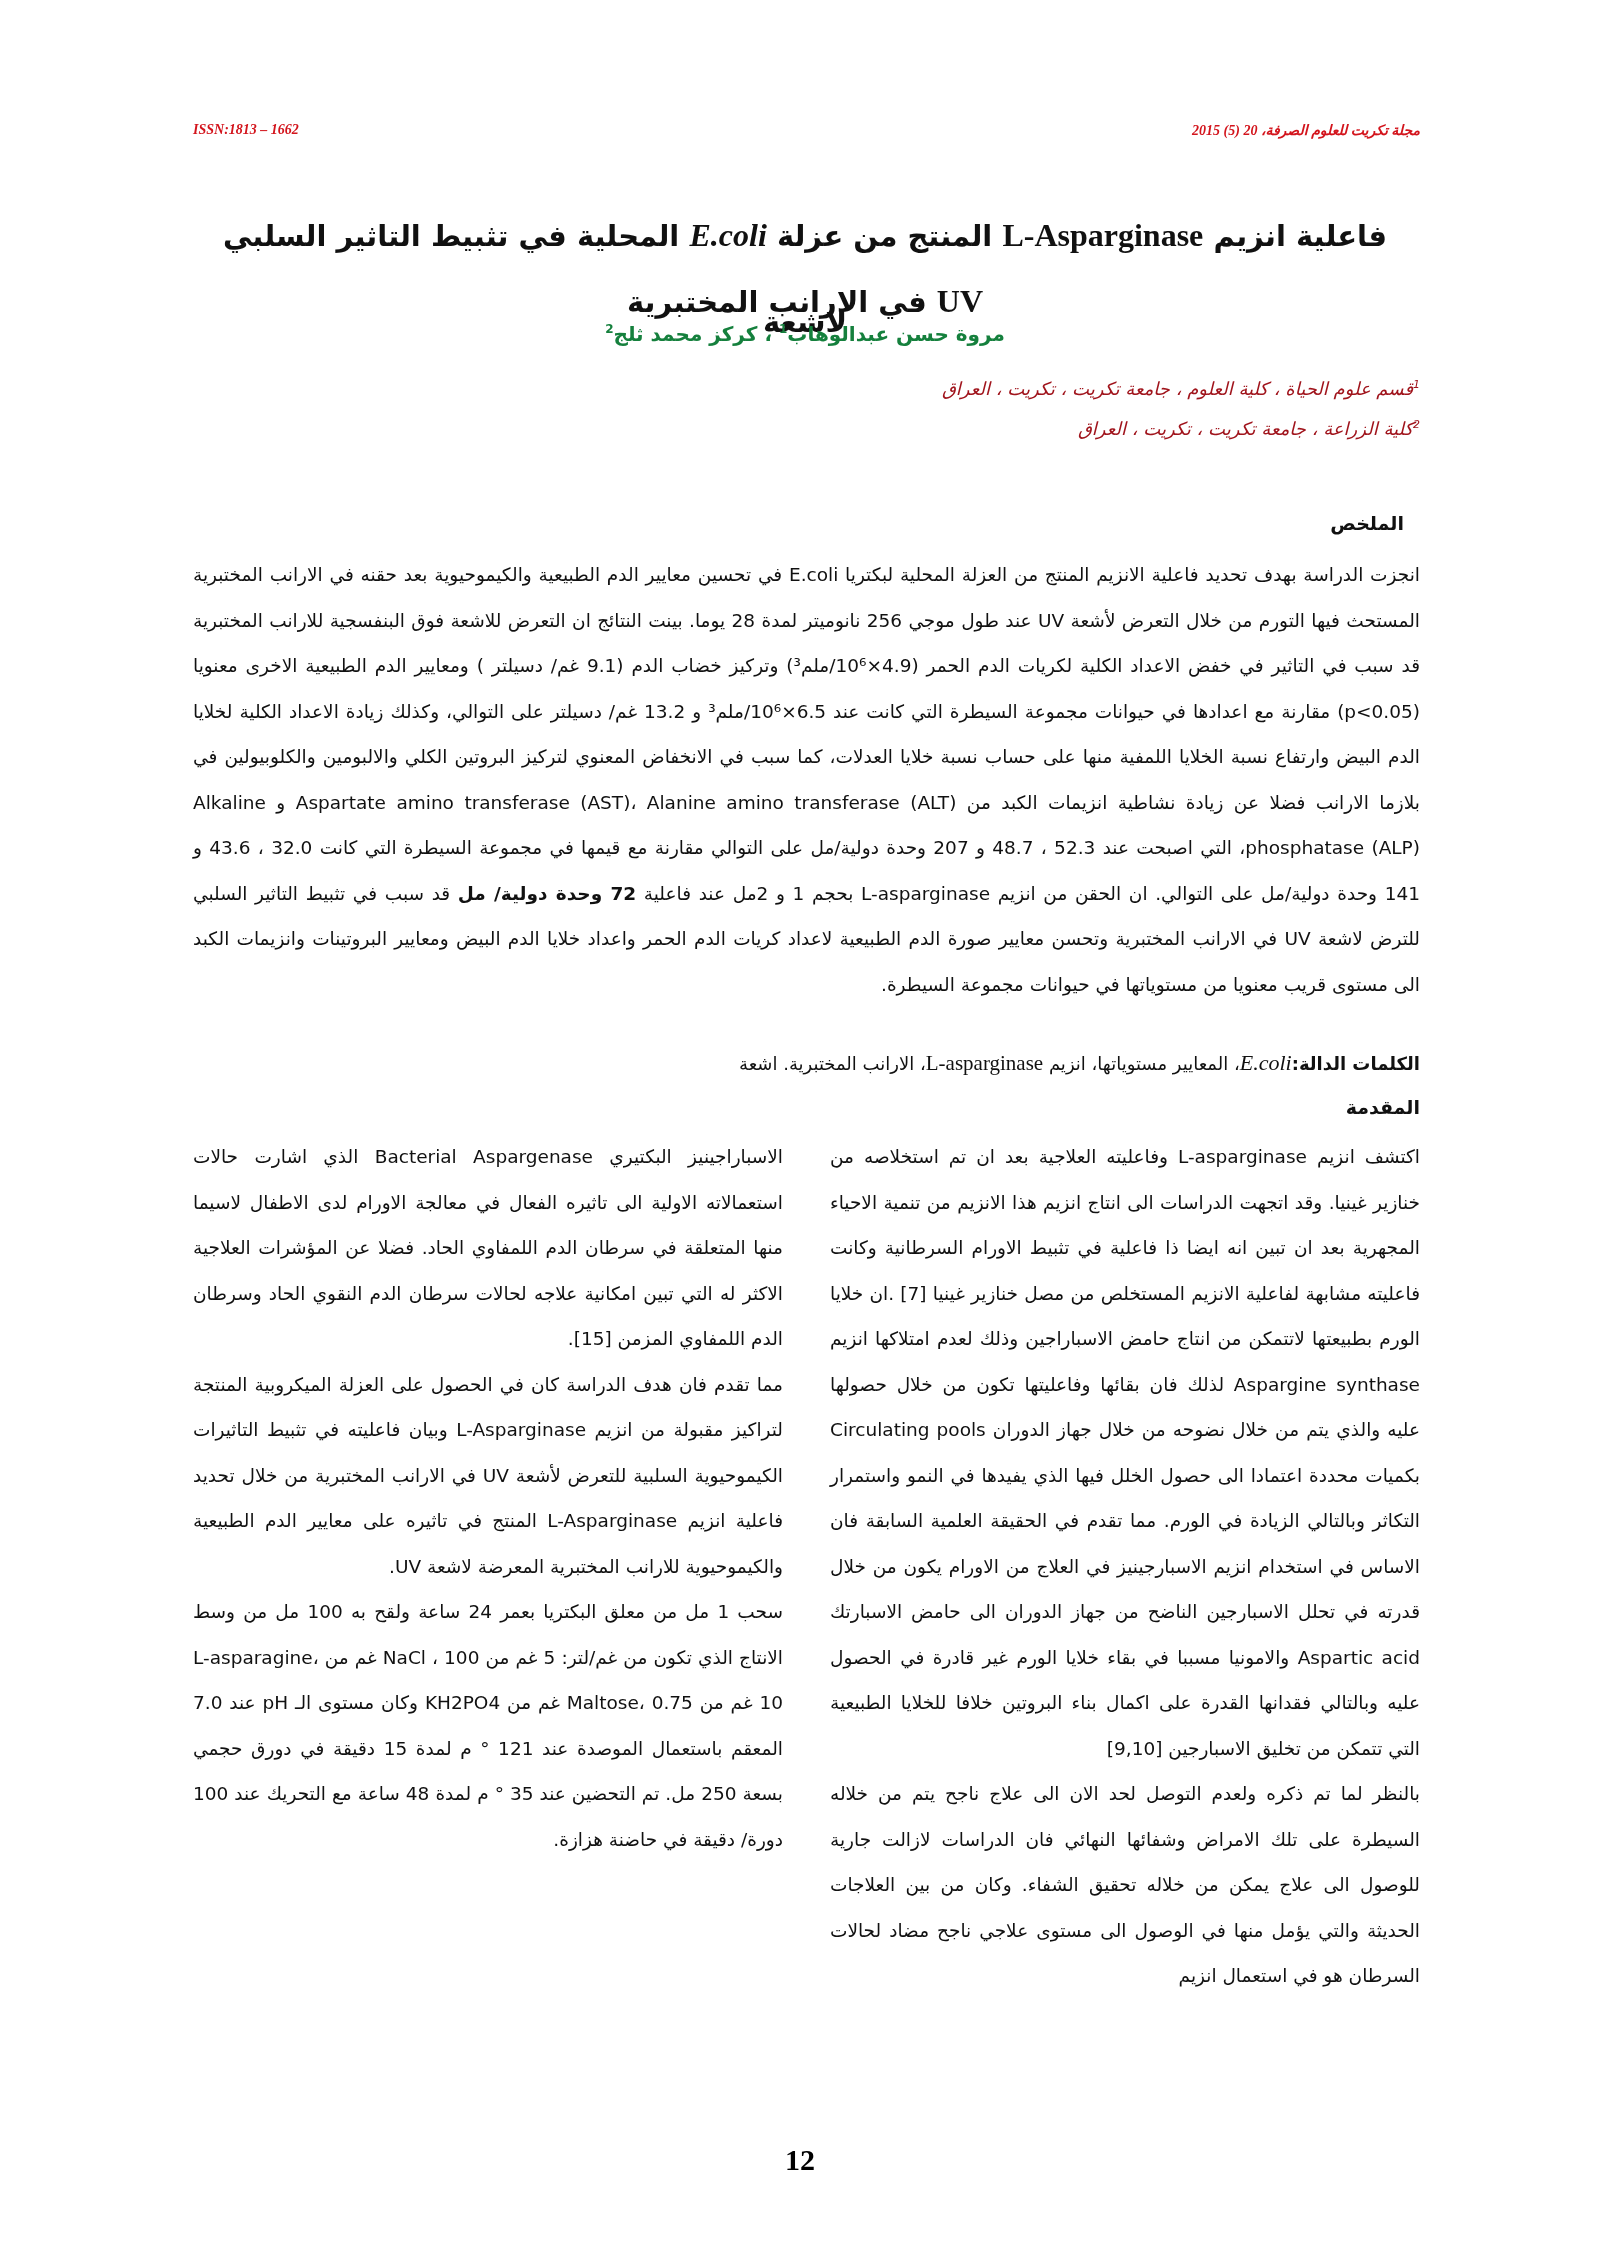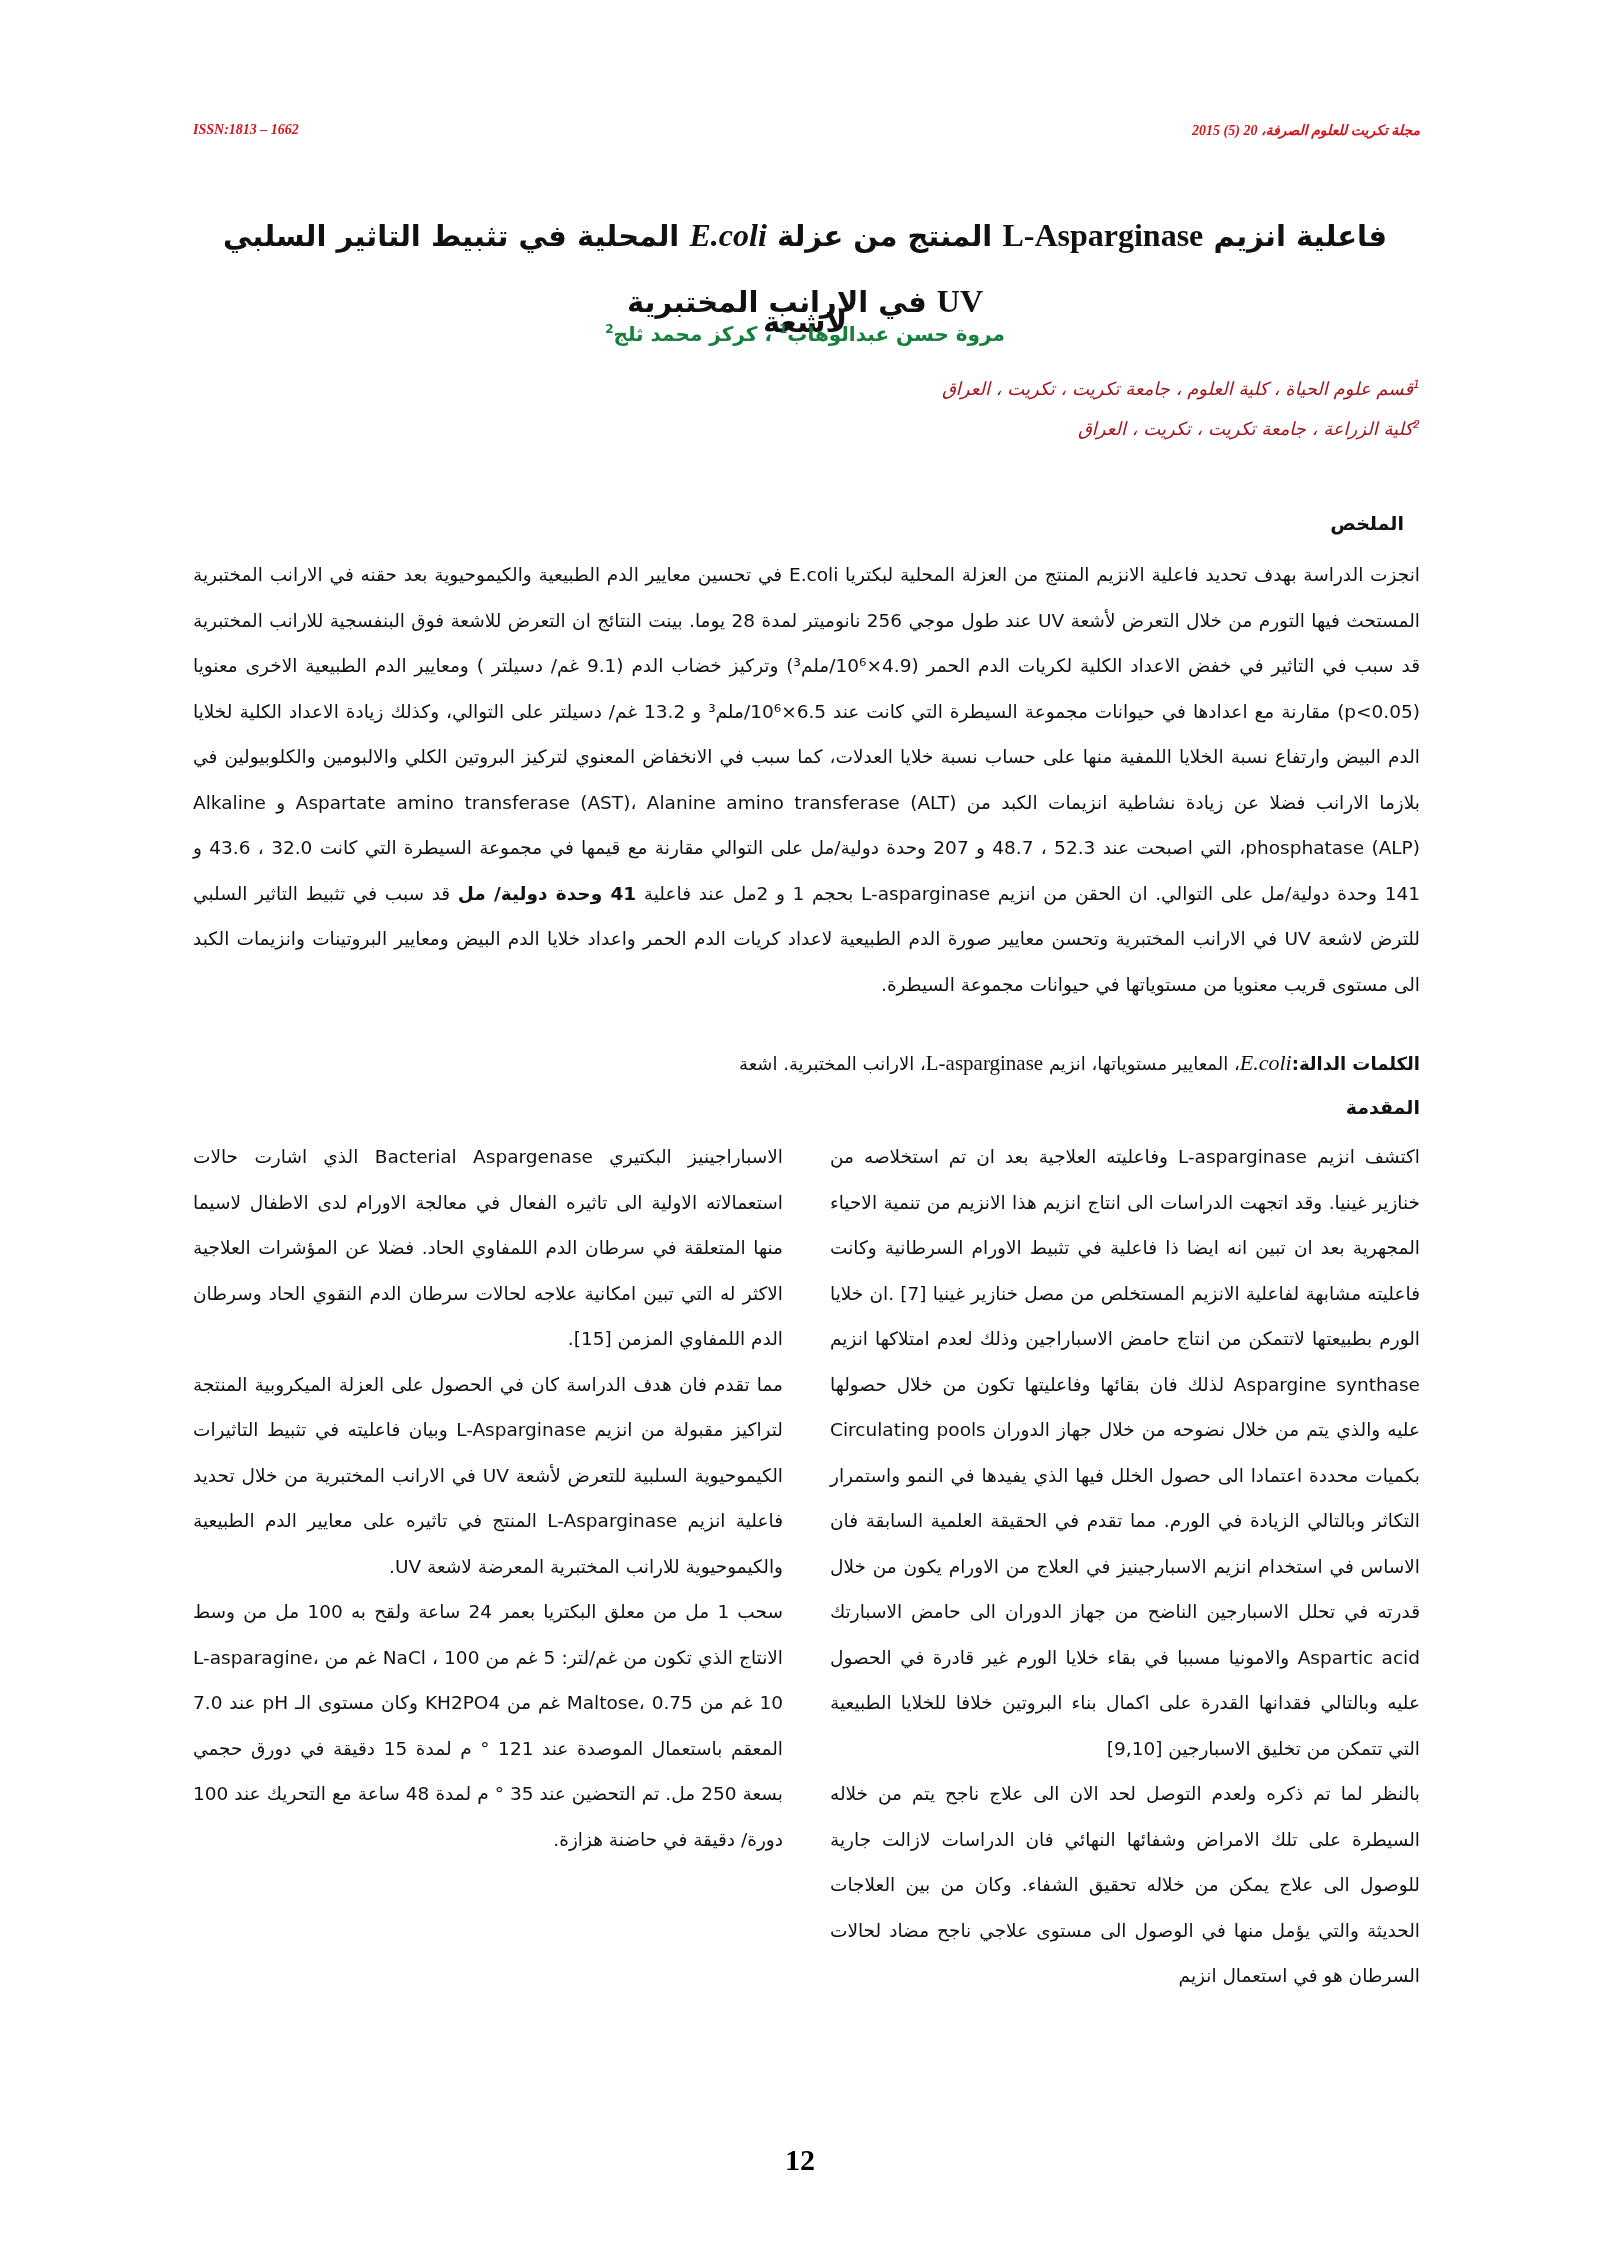--- a/index.html
+++ b/index.html
@@ -70,21 +70,21 @@
 <div class="abs aff aff1">
   <sup>1</sup><span>قسم علوم الحياة ، كلية العلوم ، جامعة تكريت ، تكريت ، العراق</span>
 </div>
 <div class="abs aff aff2">
   <sup>2</sup><span>كلية الزراعة ، جامعة تكريت ، تكريت ، العراق</span>
 </div>
 
 <div class="abs section-head abs-head">الملخص</div>
 <div class="abs para abstract">
   <span>انجزت الدراسة بهدف تحديد فاعلية الانزيم المنتج من العزلة المحلية لبكتريا E.coli في تحسين معايير الدم الطبيعية والكيموحيوية بعد حقنه في الارانب المختبرية المستحث فيها التورم من خلال التعرض لأشعة UV عند طول موجي 256 نانوميتر لمدة 28 يوما. بينت النتائج ان التعرض للاشعة فوق البنفسجية للارانب المختبرية قد سبب في التاثير في خفض الاعداد الكلية لكريات الدم الحمر (4.9×10⁶/ملم³) وتركيز خضاب الدم (9.1 غم/ دسيلتر ) ومعايير الدم الطبيعية الاخرى معنويا (p&lt;0.05) مقارنة مع اعدادها في حيوانات مجموعة السيطرة التي كانت عند 6.5×10⁶/ملم³ و 13.2 غم/ دسيلتر على التوالي، وكذلك زيادة الاعداد الكلية لخلايا الدم البيض وارتفاع نسبة الخلايا اللمفية منها على حساب نسبة خلايا العدلات، كما سبب في الانخفاض المعنوي لتركيز البروتين الكلي والالبومين والكلوبيولين في بلازما الارانب فضلا عن زيادة نشاطية انزيمات الكبد من Aspartate amino transferase (AST)، Alanine amino transferase (ALT) و Alkaline phosphatase (ALP)، التي اصبحت عند 52.3 ، 48.7 و 207 وحدة دولية/مل على التوالي مقارنة مع قيمها في مجموعة السيطرة التي كانت 32.0 ، 43.6 و 141 وحدة دولية/مل على التوالي. ان الحقن من انزيم L-asparginase بحجم 1 و 2مل عند فاعلية</span>
-  <b>41 وحدة دولية/ مل</b>
+  <b>72 وحدة دولية/ مل</b>
   <span>قد سبب في تثبيط التاثير السلبي للترض لاشعة UV في الارانب المختبرية وتحسن معايير صورة الدم الطبيعية لاعداد كريات الدم الحمر واعداد خلايا الدم البيض ومعايير البروتينات وانزيمات الكبد الى مستوى قريب معنويا من مستوياتها في حيوانات مجموعة السيطرة.</span>
 </div>
 
 <div class="abs kw">
   <b>الكلمات الدالة:</b><i>E.coli</i><span>، المعايير مستوياتها، انزيم </span><span class="lat">L-asparginase</span><span>، الارانب المختبرية. اشعة</span>
 </div>
 
 <div class="abs section-head intro-head">المقدمة</div>
 
 <div class="abs para col-right">

